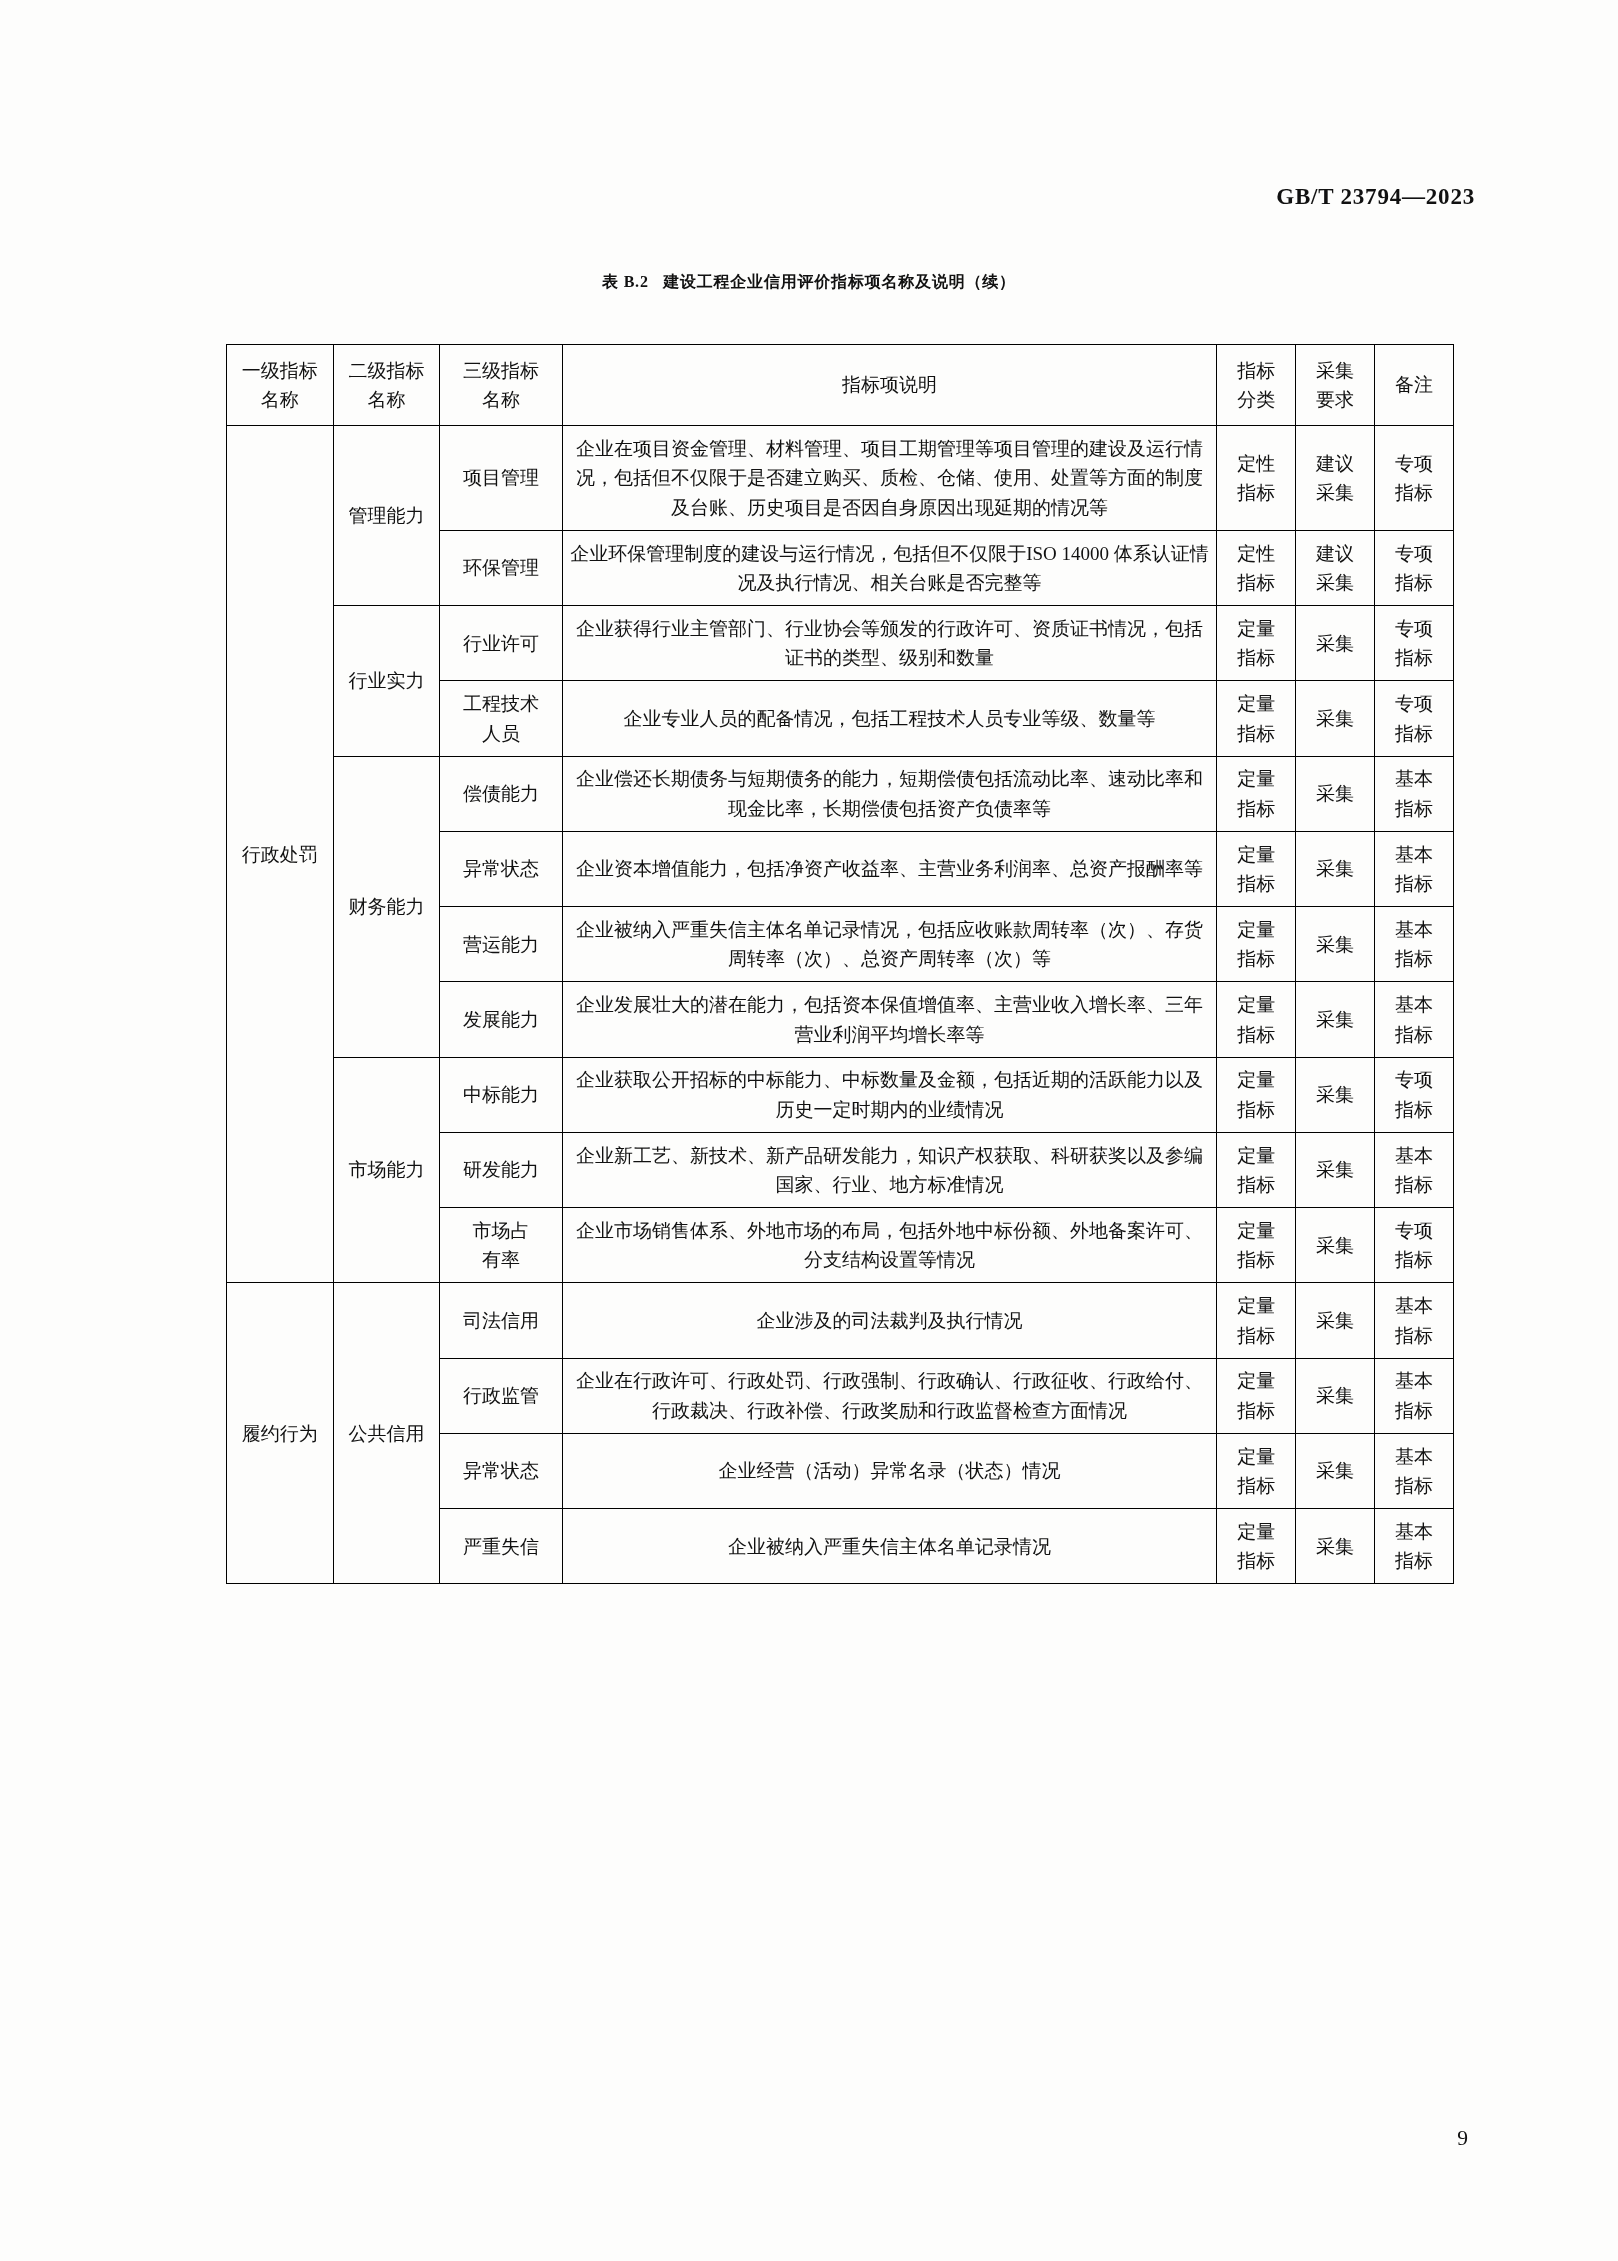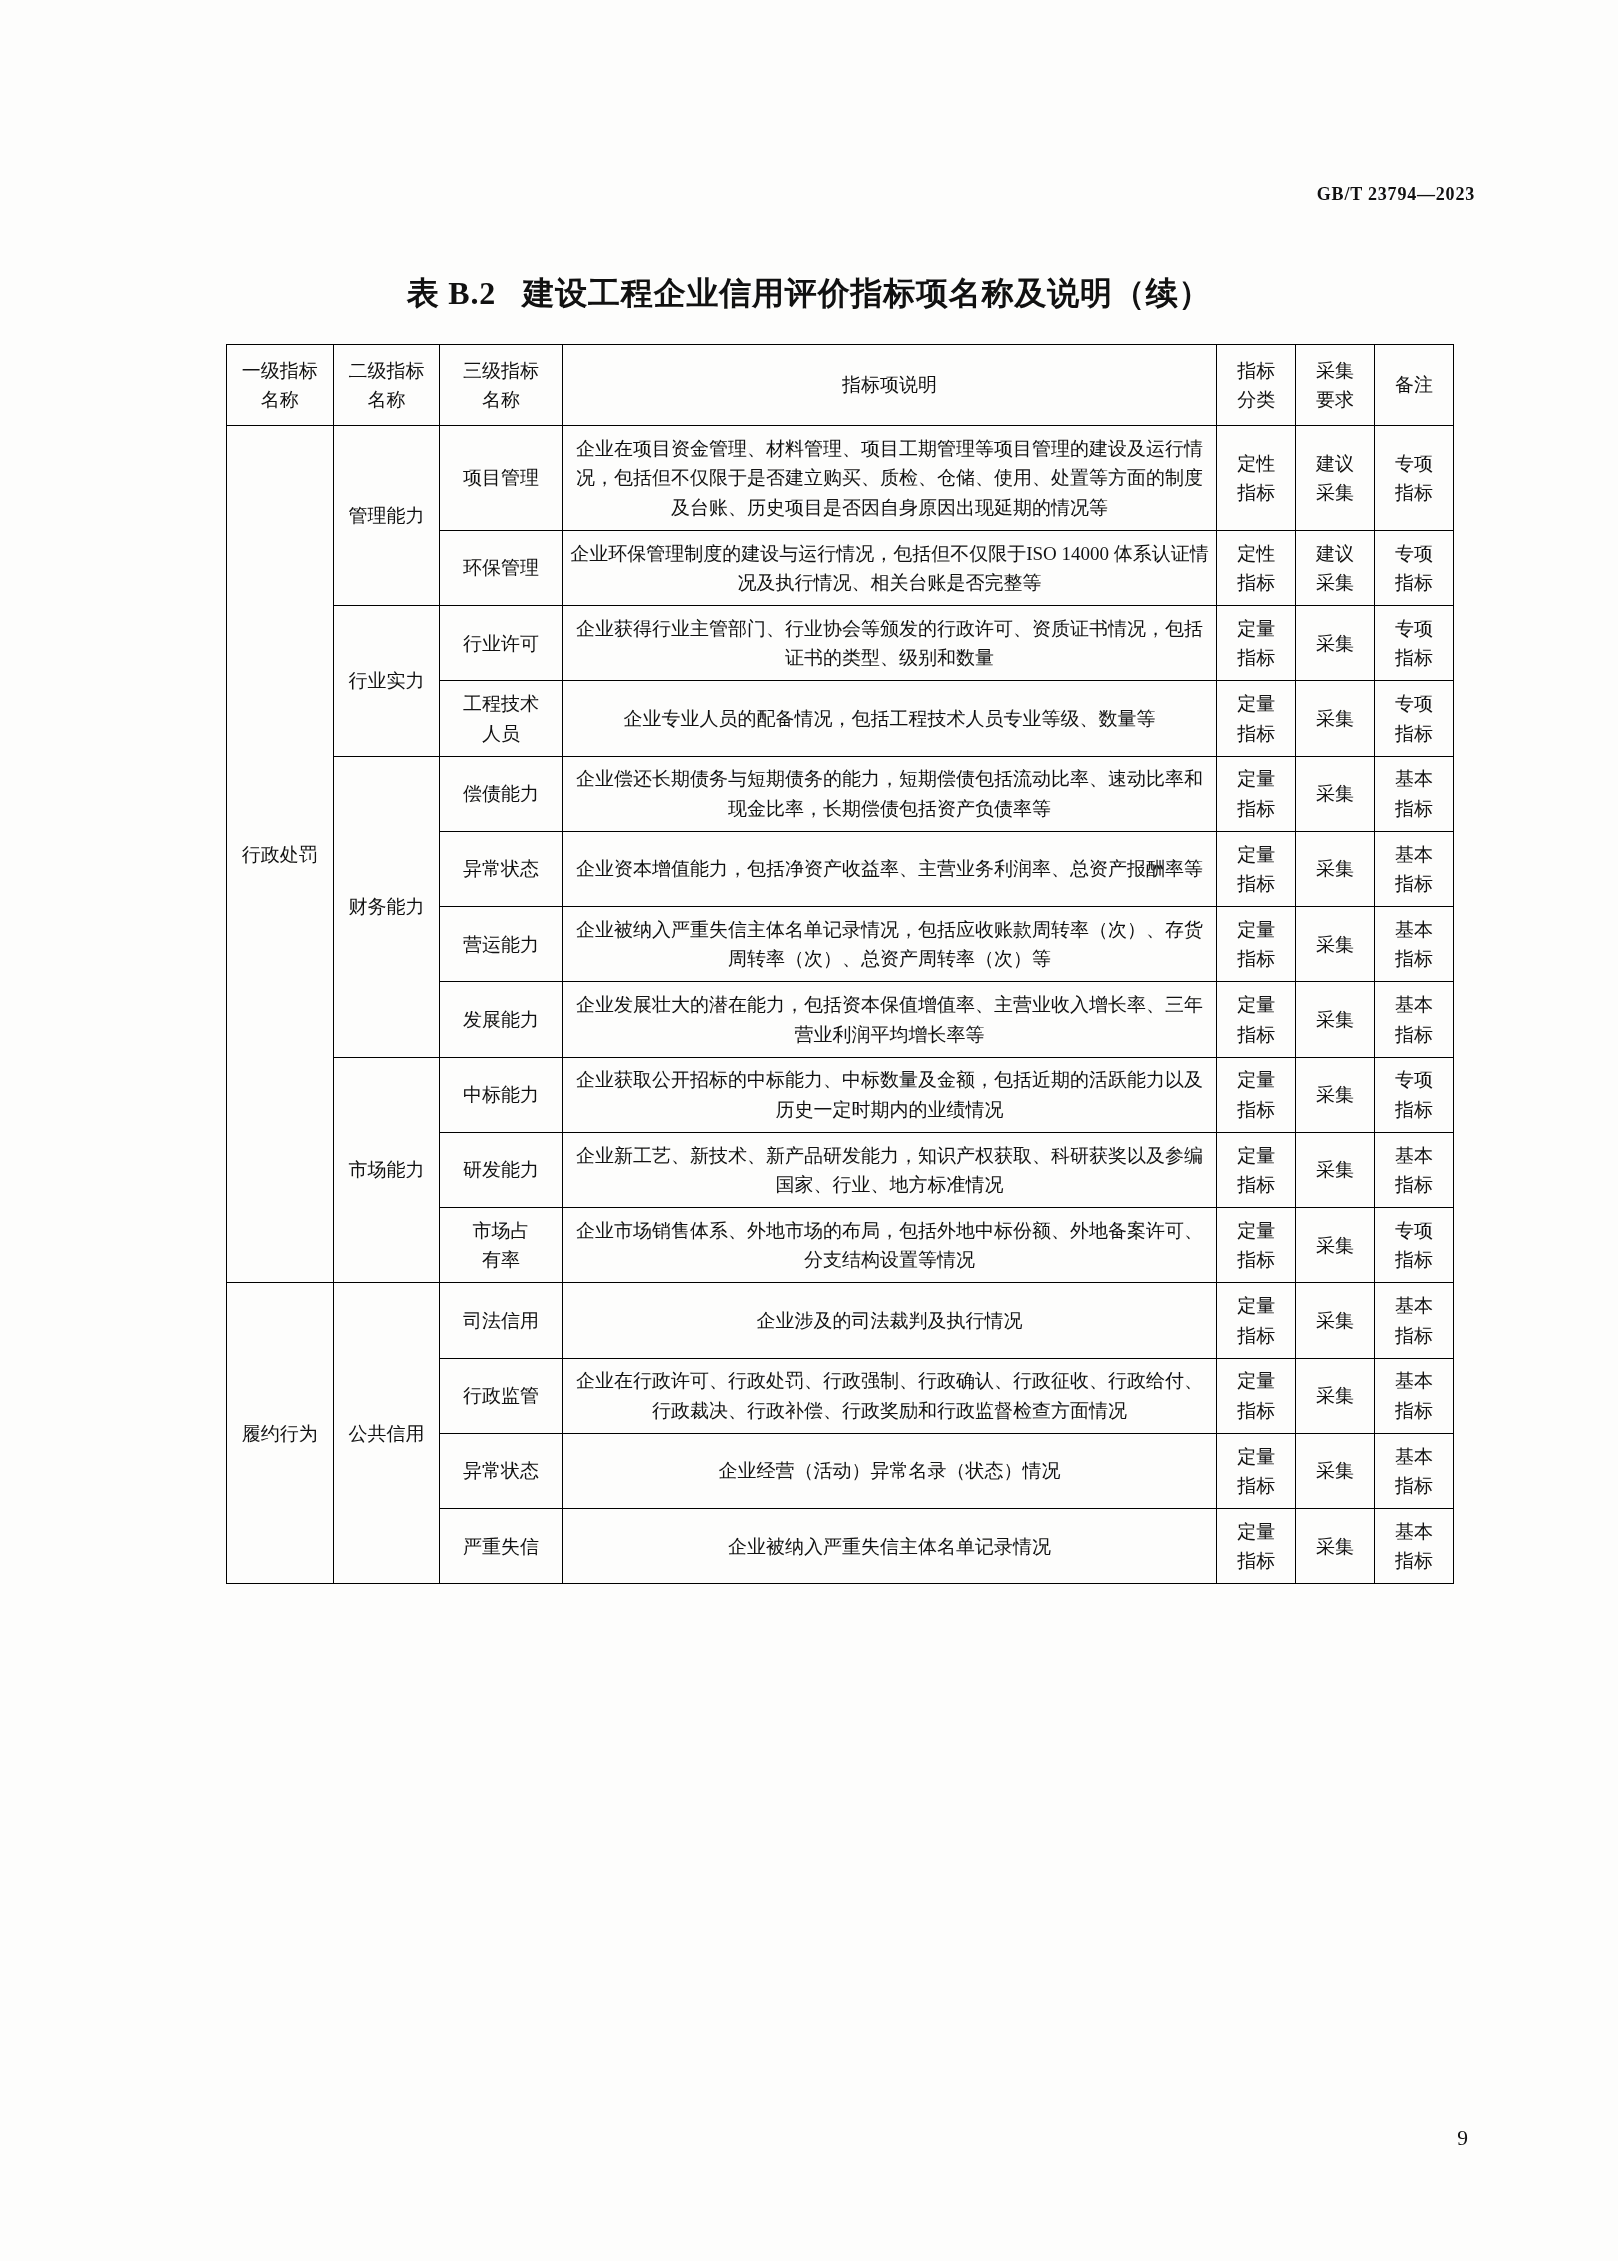--- a/index.html
+++ b/index.html
@@ -15,31 +15,31 @@
     box-sizing: border-box;
     font-family: "Liberation Serif", "DejaVu Serif", serif;
     color: #111;
     overflow: hidden;
   }
   .header {
     position: absolute;
     top: 184px;
     right: 143px;
     font-family: "Liberation Serif", serif;
-    font-size: 18px;
+    font-size: 23px;
     font-weight: bold;
     letter-spacing: 0.8px;
   }
   .table-title {
     position: absolute;
     top: 272px;
     left: 0;
     width: 100%;
     text-align: center;
-    font-size: 32px;
+    font-size: 16px;
     font-weight: bold;
     letter-spacing: 0.8px;
   }
   .table-title .tt-label {
     font-family: "Liberation Serif", serif;
   }
   .table-wrap {
     position: absolute;
     top: 344px;
     left: 198px;

